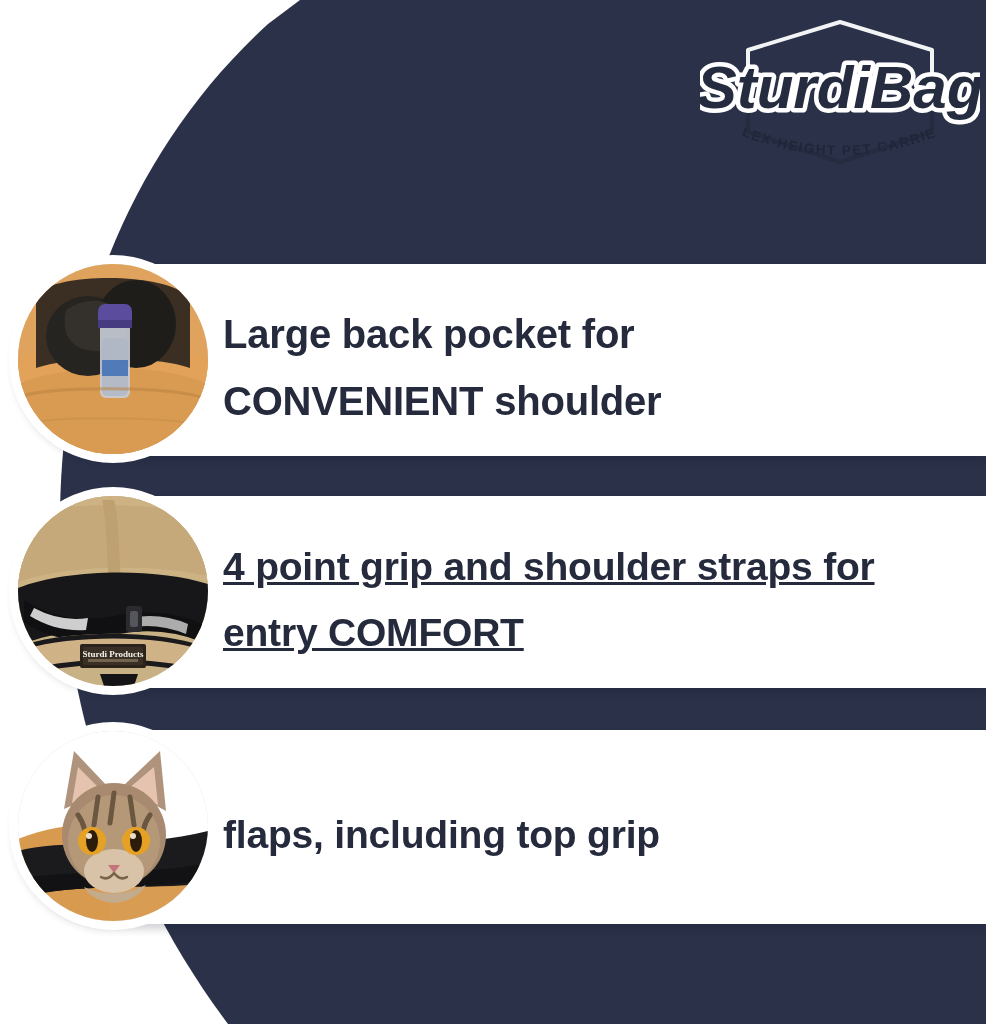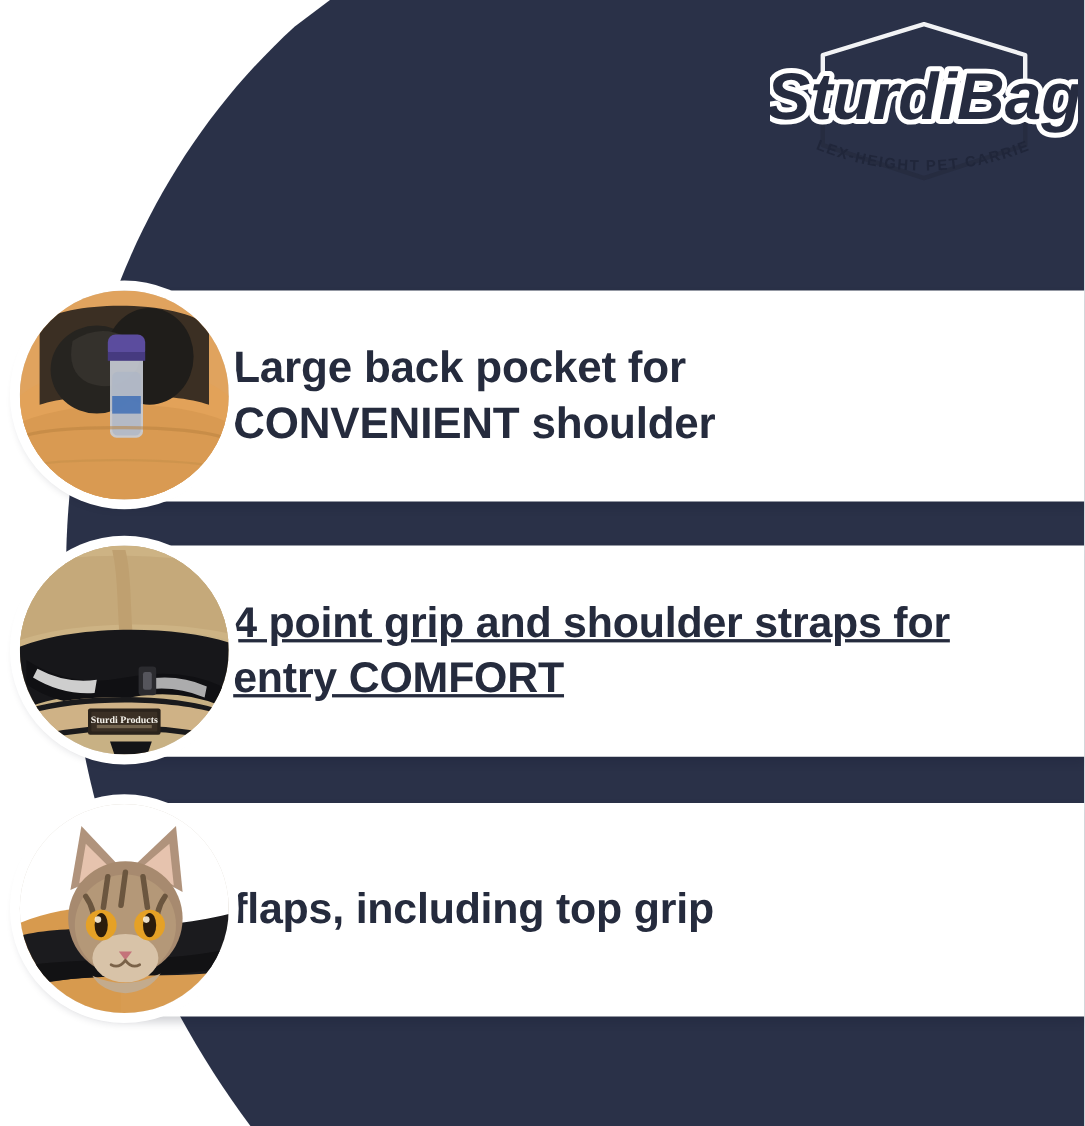--- a/index.html
+++ b/index.html
@@ -56,20 +56,21 @@
   .card-3 { top: 730px; left: 14px;  height: 194px; }
 
   
   .thumb-wrap {
     position: relative;
     flex: 0 0 auto;
     width: 196px;
     height: 196px;
     margin-left: -14px;
     margin-right: 16px;
+    padding-left: 11px;
   }
   .thumb {
     position: absolute;
     left: 18px;
     top: 2px;
     width: 190px;
     height: 190px;
     border-radius: 50%;
     overflow: hidden;
     background: #d9d2c8;
@@ -80,21 +81,21 @@
   
   .feature-text {
     flex: 1 1 auto;
     color: #252b3d;
     font-size: 40px;
     line-height: 1.28;
     font-weight: 700;
     letter-spacing: -0.2px;
     padding-right: 10px;
   }
-  .feature-text .ln { display: block; white-space: nowrap; }
+  .feature-text .ln { display: block; white-space: nowrap; margin-top: 16px; }
   .card-2 .feature-text { font-size: 39px; text-decoration: underline; }
   .card-3 .feature-text { font-size: 39px; }
 </style>
 </head>
 <body>
 
 <div class="canvas">
 
   <svg class="navy-blob" viewBox="0 0 986 1024" preserveAspectRatio="none" aria-hidden="true">
     <defs>

